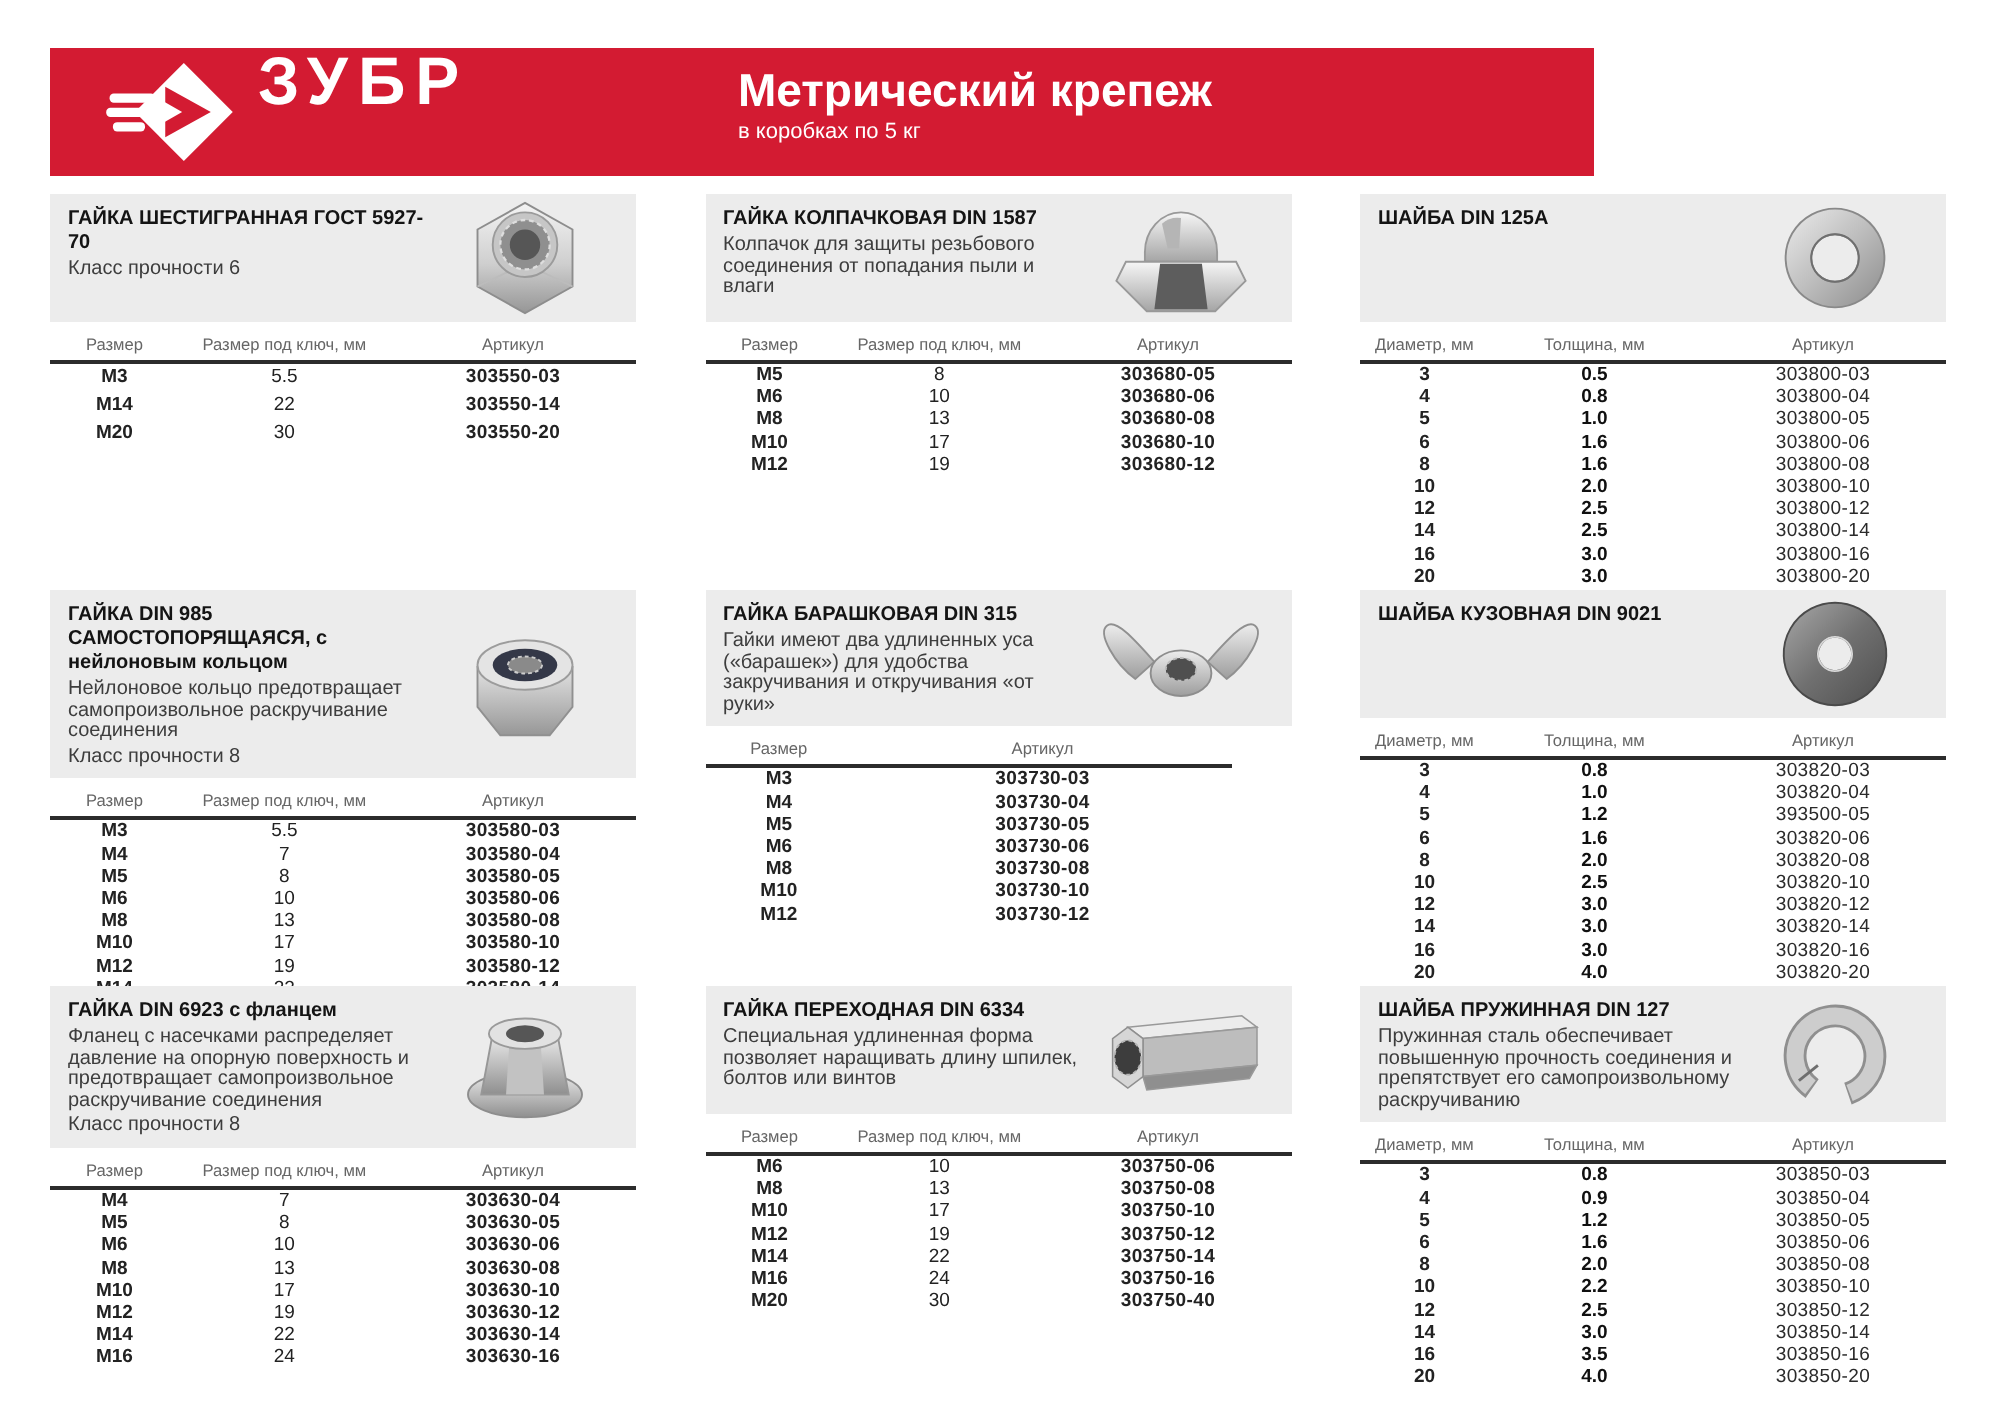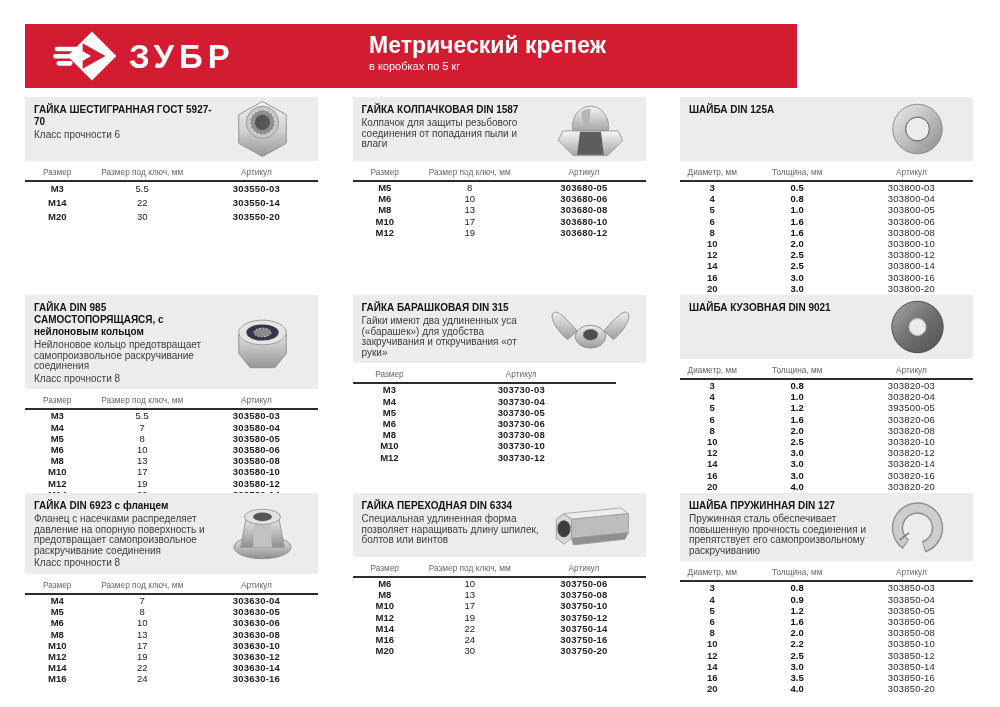--- a/index.html
+++ b/index.html
@@ -3,21 +3,21 @@
 <meta charset="utf-8">
 <style>
   html,body{margin:0;padding:0;}
   body{
     width:1000px;height:707px;overflow:hidden;position:relative;
     background:#ffffff;font-family:"Liberation Sans",sans-serif;
     -webkit-font-smoothing:antialiased;
   }
   
   .banner{position:absolute;left:25px;top:24px;width:772px;height:64px;
-    background:#d31b32;display:flex;align-items:center;}
+    background:#d31b32;display:flex;}
   .logo{display:flex;align-items:center;margin-left:26px;}
   .logo svg{width:70px;height:54px;display:block;}
   .brand{color:#fff;font-weight:bold;font-size:33px;letter-spacing:5px;
     line-height:1;margin-left:8px;transform:scaleY(1.02);}
   .head-titles{position:absolute;left:344px;top:9px;color:#fff;}
   .head-titles h1{margin:0;font-size:23px;font-weight:bold;line-height:25px;}
   .head-titles p{margin:2px 0 0;font-size:11px;line-height:12px;}
   
   .grid{position:absolute;left:25px;top:97px;width:948px;
     display:grid;grid-template-columns:293px 293px 293px;
@@ -656,21 +656,21 @@
             <td class="c-art">303750-14</td>
           </tr>
           <tr>
             <td class="c-size">M16</td>
             <td class="c-mid">24</td>
             <td class="c-art">303750-16</td>
           </tr>
           <tr>
             <td class="c-size">M20</td>
             <td class="c-mid">30</td>
-            <td class="c-art">303750-20</td>
+            <td class="c-art">303750-40</td>
           </tr>
         </tbody>
       </table>
     </section>
     <section class="card kind-washer">
       <div class="card-head">
         <div class="head-text">
           <h3 class="title">ШАЙБА ПРУЖИННАЯ DIN 127</h3>
           <p class="desc">Пружинная сталь обеспечивает повышенную прочность соединения и препятствует его самопроизвольному раскручиванию</p>
         </div>

